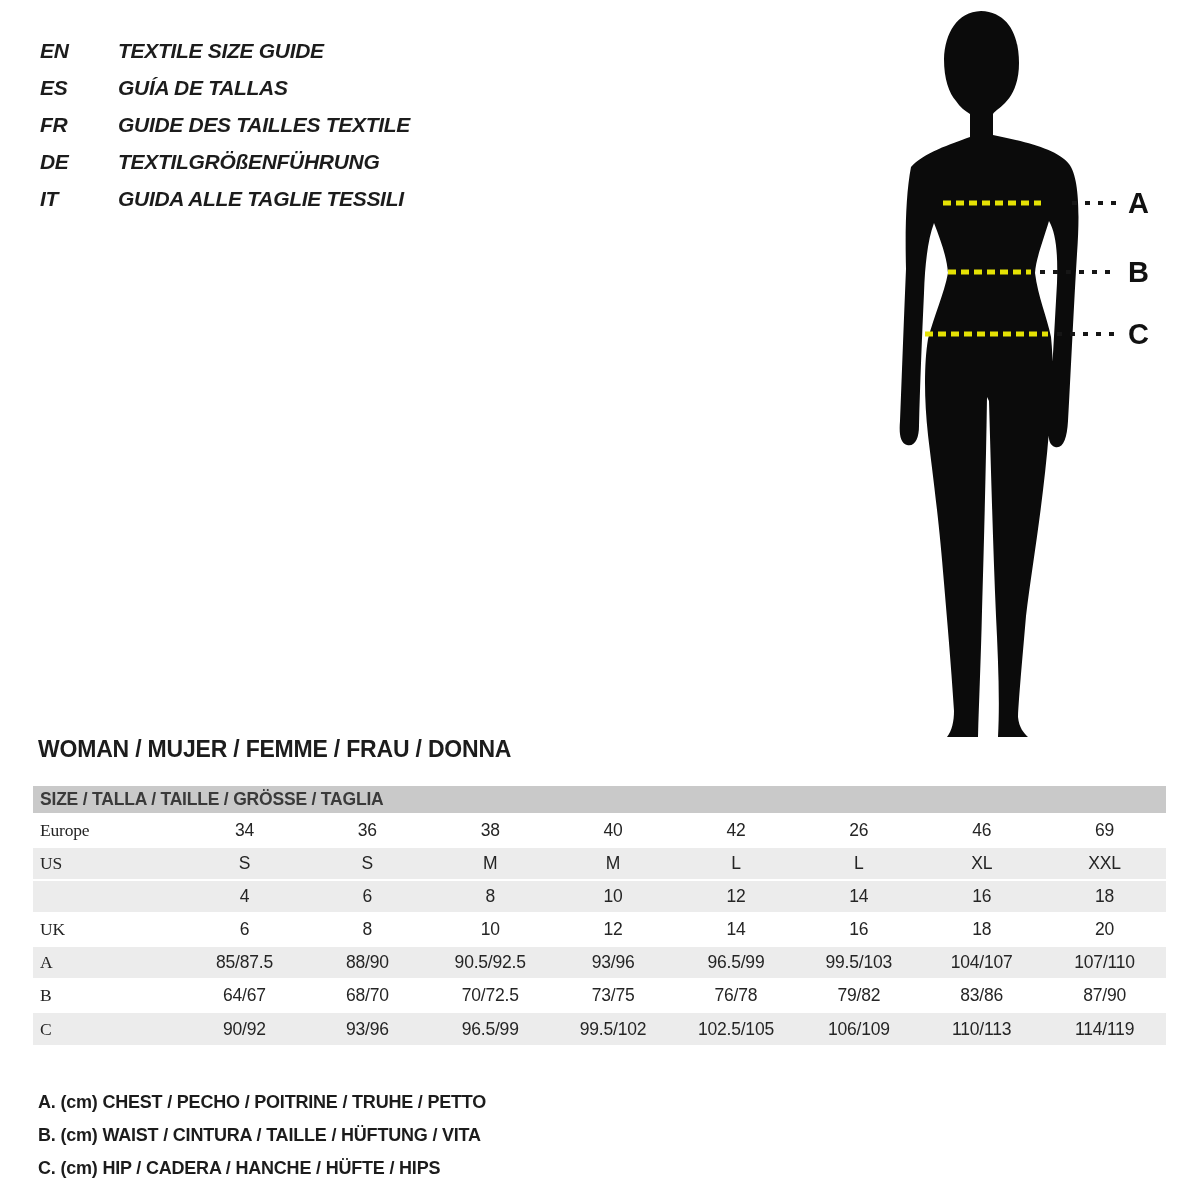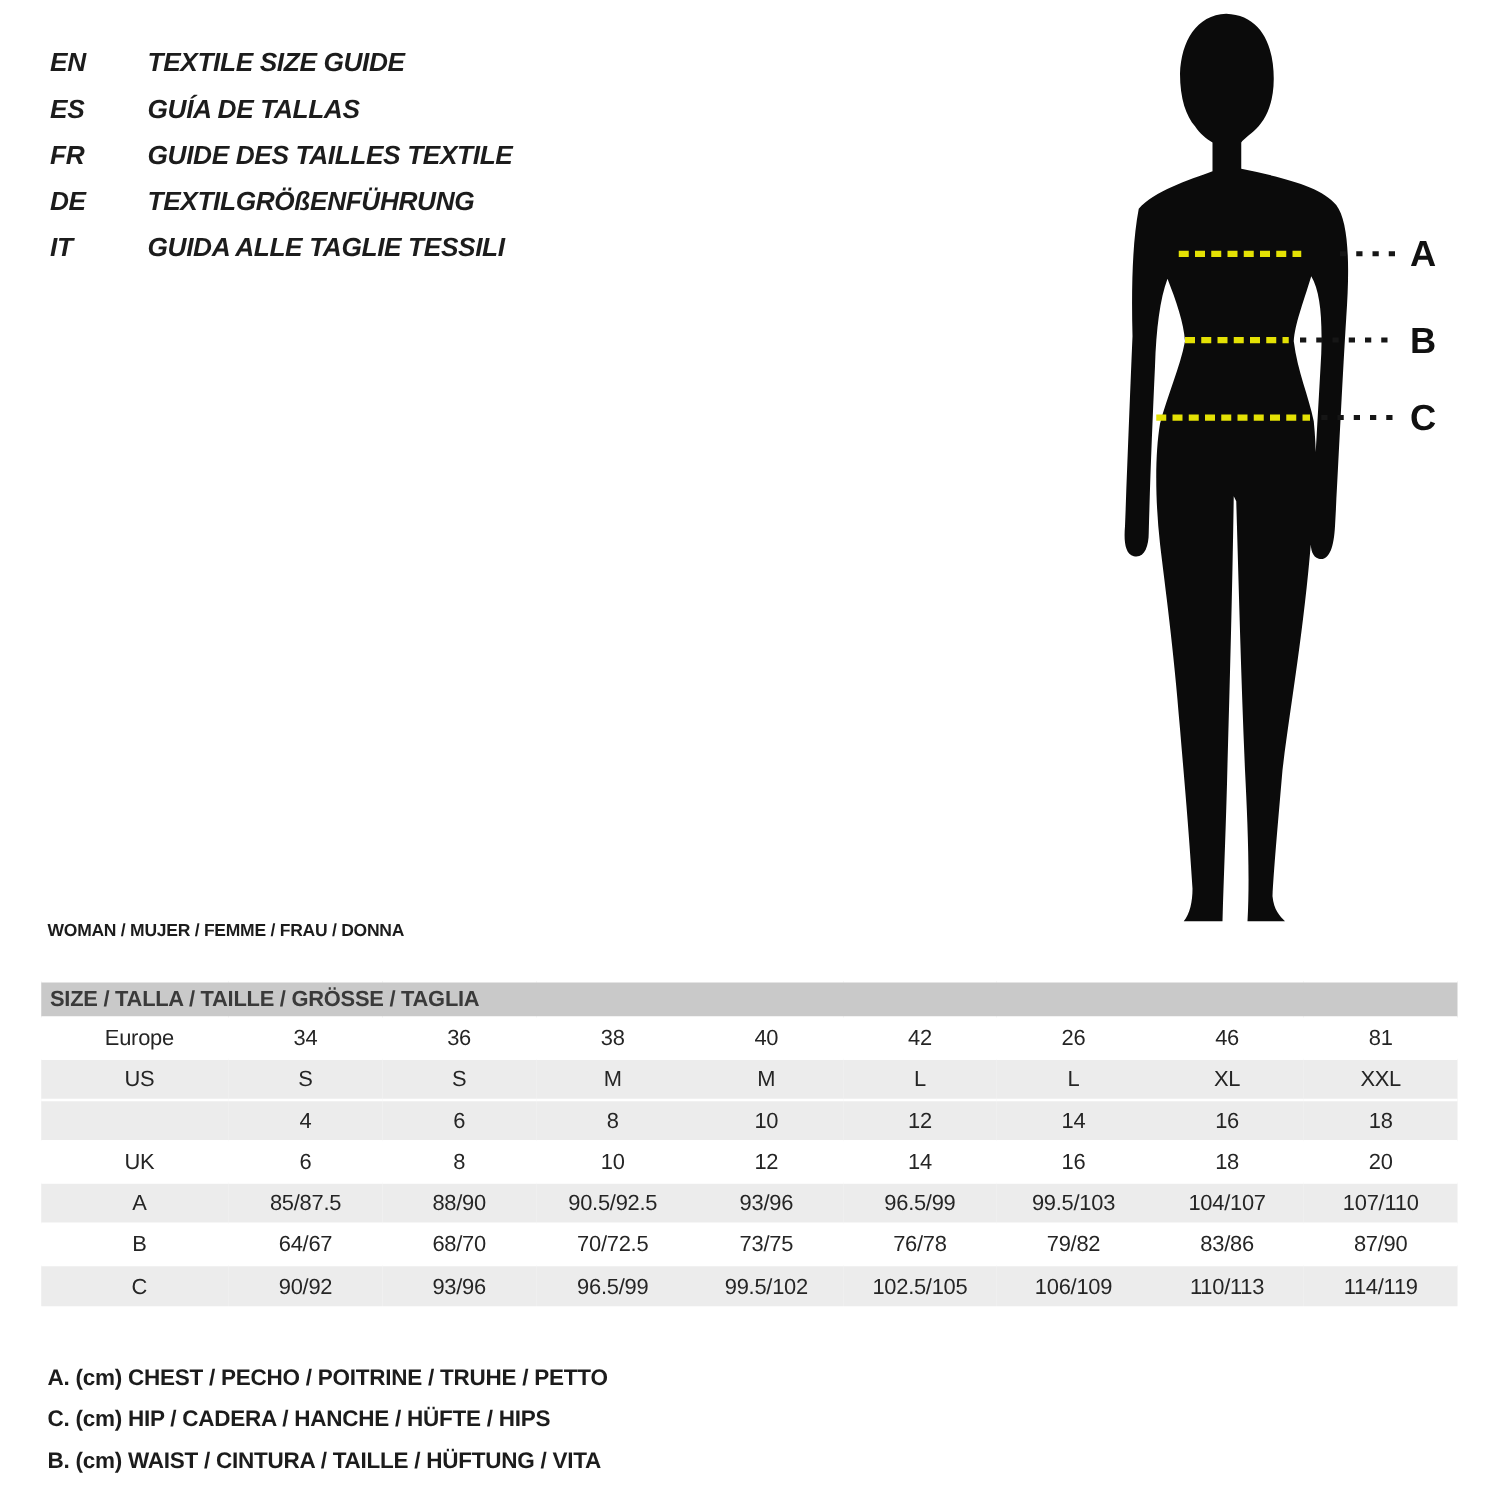--- a/index.html
+++ b/index.html
@@ -26,33 +26,33 @@
   .lang-code{width:78px;font-weight:700;font-size:21px;letter-spacing:-0.3px;}
   .lang-label{font-weight:700;font-size:21px;letter-spacing:-0.3px;white-space:nowrap;}
 
   
   .figure-svg{position:absolute;left:860px;top:0;width:340px;height:740px;}
   .measure-yellow{stroke:var(--accent-yellow);stroke-width:5;stroke-dasharray:8 5;fill:none;}
   .measure-black{stroke:#161616;stroke-width:4;stroke-dasharray:5 8;fill:none;}
   .measure-label{font-family:"Liberation Sans", sans-serif;font-size:29px;font-weight:600;fill:#111;}
 
   
-  .woman-line{position:absolute;left:38px;top:736px;font-size:14px;font-weight:700;letter-spacing:-0.2px;white-space:nowrap;}
+  .woman-line{position:absolute;left:38px;top:736px;font-size:23px;font-weight:700;letter-spacing:-0.2px;white-space:nowrap;}
 
   
   .size-table{position:absolute;left:33px;top:784px;width:1133px;border-collapse:collapse;table-layout:fixed;}
   .size-table col.c-label{width:150px;}
   .size-table th{
     background:var(--header-gray);height:29px;text-align:left;padding:0 0 0 7px;
     font-size:17.5px;font-weight:700;color:#3a3a3a;letter-spacing:-0.2px;margin-left:24px;
   }
   .size-table tr{border-top:2px solid #ffffff;}
   .size-table tr.shade{background:var(--row-gray);}
   .size-table td{height:33px;font-size:17.5px;color:#252525;text-align:center;padding:0;letter-spacing:-0.2px;}
-  .size-table td.label{text-align:center;padding-left:7px;}
+  .size-table td.label{text-align:left;padding-left:7px;font-family:Liberation Serif, serif;}
 
   
   .legend{position:absolute;left:38px;top:1086px;}
   .legend-line{font-size:18px;font-weight:700;line-height:33px;letter-spacing:-0.2px;white-space:nowrap;}
 </style>
 </head>
 <body>
 
 <div class="lang-list">
     <div class="lang-row">
@@ -155,21 +155,21 @@
   <tbody>
       <tr>
         <td class="label">Europe</td>
         <td>34</td>
         <td>36</td>
         <td>38</td>
         <td>40</td>
         <td>42</td>
         <td>26</td>
         <td>46</td>
-        <td>81</td>
+        <td>69</td>
       </tr>
       <tr class="shade">
         <td class="label">US</td>
         <td>S</td>
         <td>S</td>
         <td>M</td>
         <td>M</td>
         <td>L</td>
         <td>L</td>
         <td>XL</td>
@@ -228,15 +228,15 @@
         <td>102.5/105</td>
         <td>106/109</td>
         <td>110/113</td>
         <td>114/119</td>
       </tr>
     </tbody>
 </table>
 
 <div class="legend">
     <div class="legend-line">A. (cm) CHEST / PECHO / POITRINE / TRUHE / PETTO</div>
+    <div class="legend-line">B. (cm) WAIST / CINTURA / TAILLE / HÜFTUNG / VITA</div>
     <div class="legend-line">C. (cm) HIP / CADERA / HANCHE / HÜFTE / HIPS</div>
-    <div class="legend-line">B. (cm) WAIST / CINTURA / TAILLE / HÜFTUNG / VITA</div>
   </div>
 
 </body></html>

